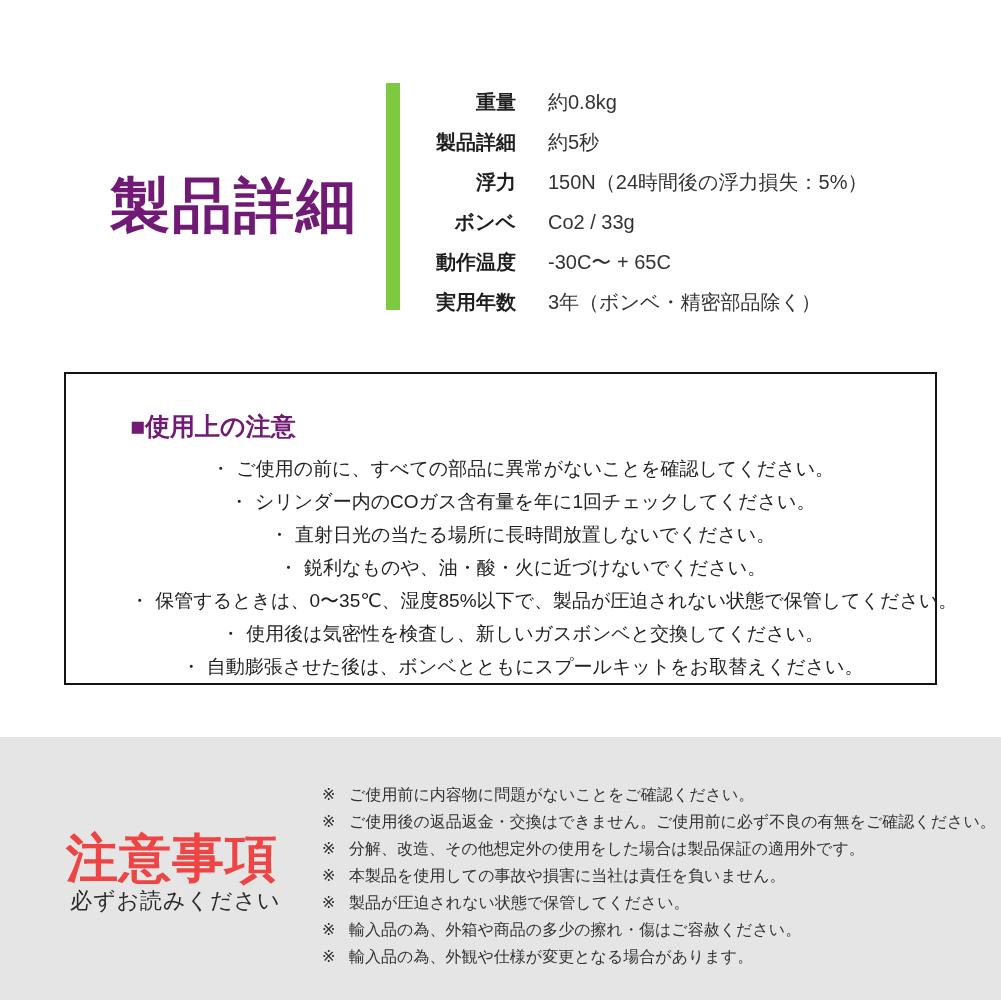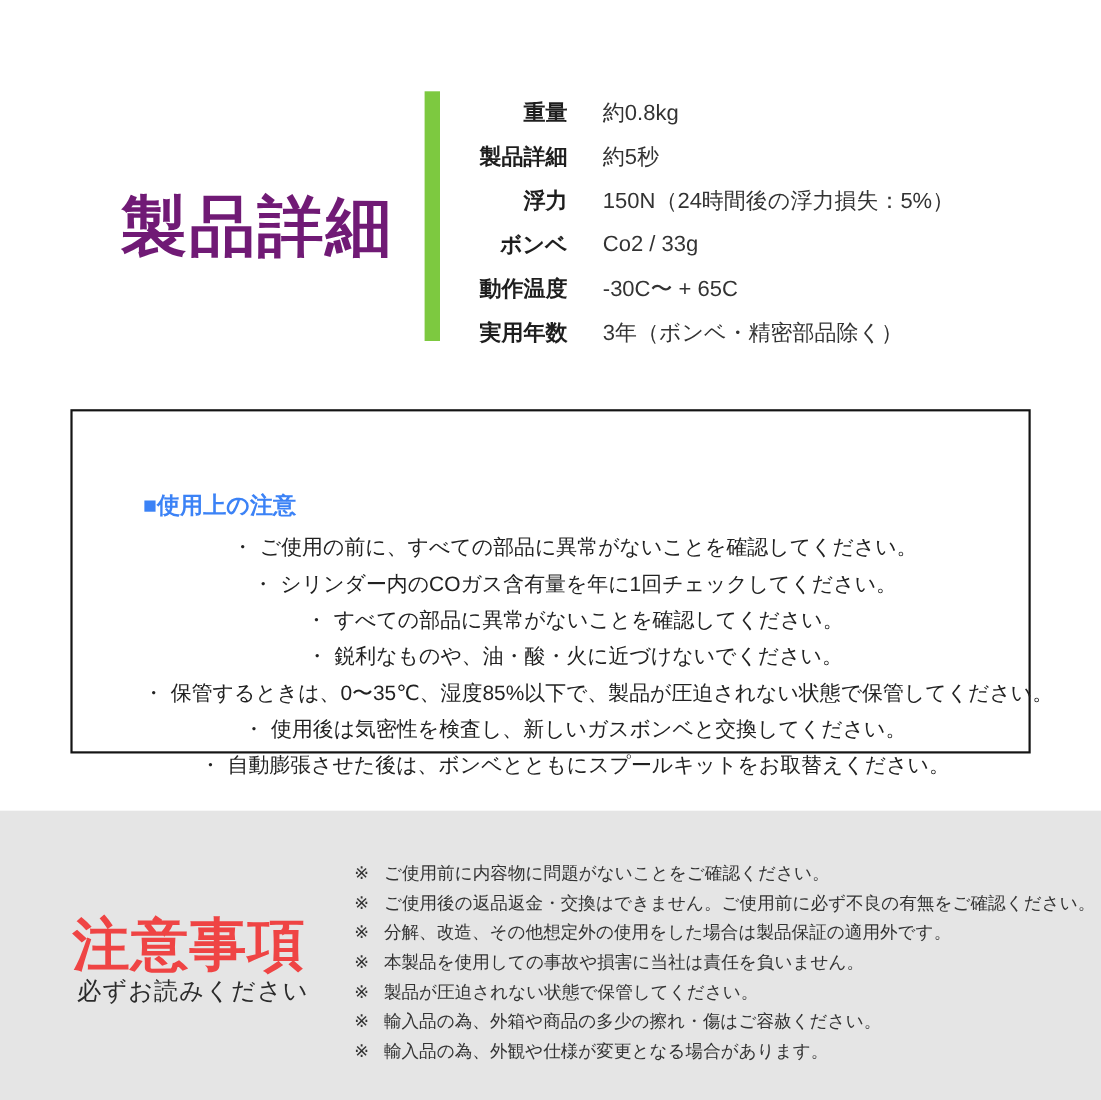--- a/index.html
+++ b/index.html
@@ -37,22 +37,22 @@
   }
 
   
   .notice-box {
     position:absolute; left:64px; top:372px;
     width:873px; height:313px;
     border:2px solid #141414; background:#ffffff;
     padding:36px 20px 0 64px;
   }
   .notice-heading {
-    font-size:21px; font-weight:bold; color:#3b82f6;
-    margin-bottom:9px; white-space:nowrap;margin-top:35px;
+    font-size:25px; font-weight:bold; color:#701a75;
+    margin-bottom:9px; white-space:nowrap;
   }
   .notice-line {
     font-size:19px; color:#222; line-height:33px;
     white-space:nowrap;
     text-align:center;
   }
   .notice-line .bullet { margin-right:1px; }
 
   
   .caution-band {
@@ -116,21 +116,21 @@
   <div class="notice-line">
     <span class="bullet">・</span>
     <span>ご使用の前に、すべての部品に異常がないことを確認してください。</span>
   </div>
   <div class="notice-line">
     <span class="bullet">・</span>
     <span>シリンダー内のCOガス含有量を年に1回チェックしてください。</span>
   </div>
   <div class="notice-line">
     <span class="bullet">・</span>
-    <span>すべての部品に異常がないことを確認してください。</span>
+    <span>直射日光の当たる場所に長時間放置しないでください。</span>
   </div>
   <div class="notice-line">
     <span class="bullet">・</span>
     <span>鋭利なものや、油・酸・火に近づけないでください。</span>
   </div>
   <div class="notice-line">
     <span class="bullet">・</span>
     <span>保管するときは、0〜35℃、湿度85%以下で、製品が圧迫されない状態で保管してください。</span>
   </div>
   <div class="notice-line">

